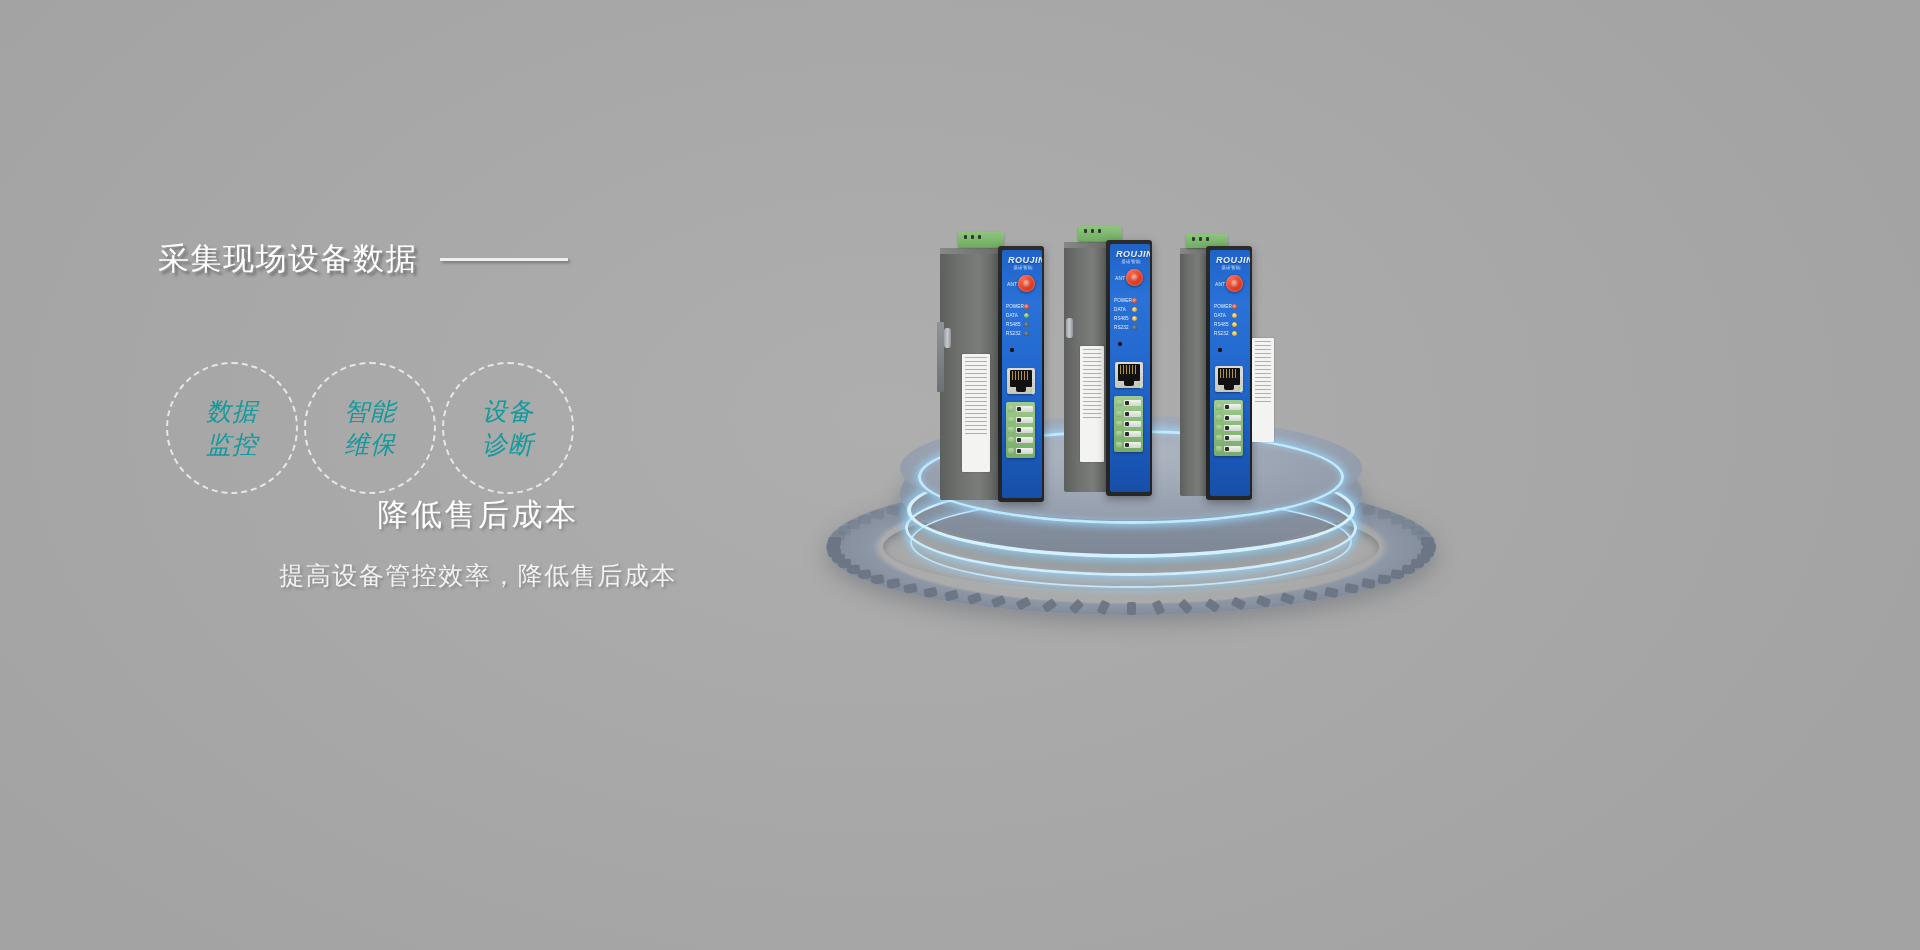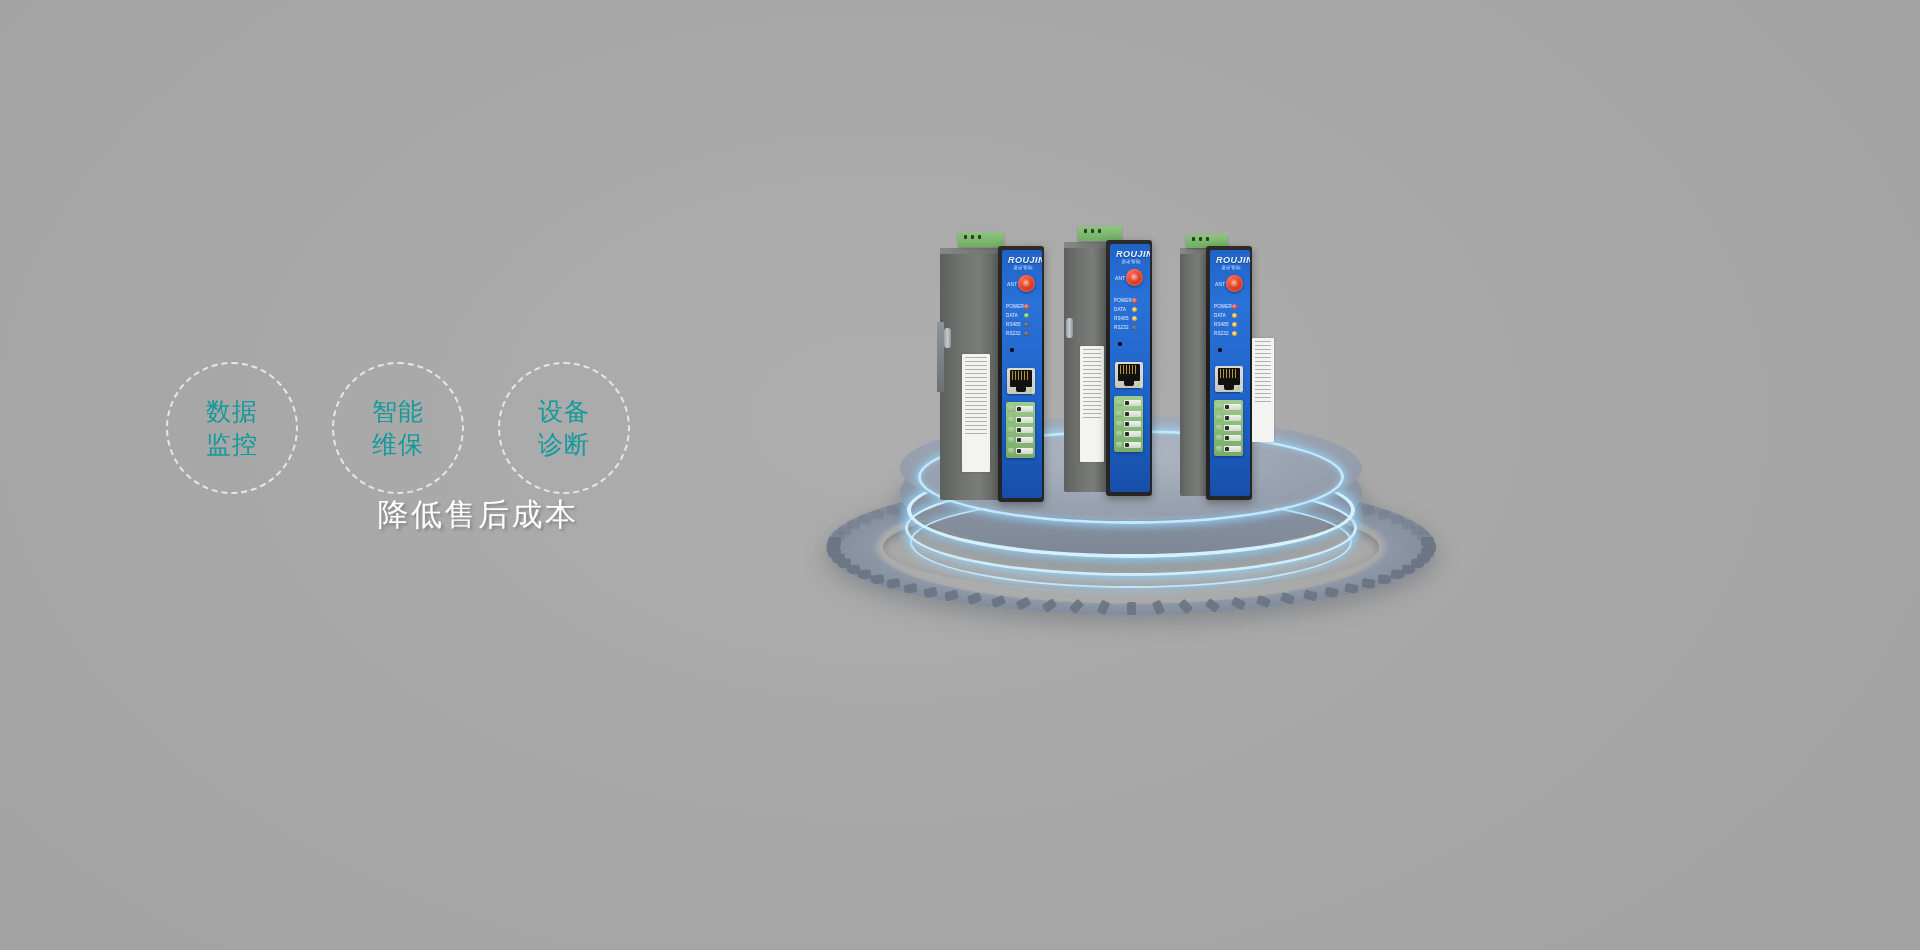--- a/index.html
+++ b/index.html
@@ -59,21 +59,22 @@
     line-height: 1.18;
     text-shadow: 4px 4px 4px rgba(55,55,55,.6);
   }
 
   
   #circles {
     position: absolute;
     left: 166px;
     top: 362px;
     display: flex;
-    gap: 34px;
+    gap: 6px;
+    font-style: italic;
   }
   .circle {
     width: 132px;
     height: 132px;
     border-radius: 50%;
     border: 2px dashed #e6e6e6;
     display: flex;
     flex-direction: column;
     align-items: center;
     justify-content: center;
@@ -391,39 +392,44 @@
     background: linear-gradient(180deg,#8f9499,#6c7176);
     border-radius: 1px;
   }
 </style>
 </head>
 <body>
 
 <div id="banner">
 
   <div id="copy">
+    <div class="eyebrow-row">
+      <div class="eyebrow">采集现场设备数据</div>
+      <div class="eyebrow-rule"></div>
+    </div>
   </div>
 
   <div id="circles">
     <div class="circle">
       <span>数据</span>
       <span>监控</span>
     </div>
     <div class="circle">
       <span>智能</span>
       <span>维保</span>
     </div>
     <div class="circle">
       <span>设备</span>
       <span>诊断</span>
     </div>
   </div>
 
   <div id="taglines">
     <div class="tagline-main">降低售后成本</div>
+    <div class="tagline-sub">提高设备管控效率，降低售后成本</div>
   </div>
 
   <div id="scene">
 
     <div class="ped-outer-ring"></div>
     <div class="ped-outer-teeth" id="teeth">
         <i style="left: 598.5px; top: 61.5px; transform: rotate(90deg); opacity: 0.95;"></i>
         <i style="left: 597.229px; top: 67.1284px; transform: rotate(91.0867deg); opacity: 0.95;"></i>
         <i style="left: 593.426px; top: 72.7087px; transform: rotate(92.1913deg); opacity: 0.95;"></i>
         <i style="left: 587.124px; top: 78.1934px; transform: rotate(93.3332deg); opacity: 0.95;"></i>

